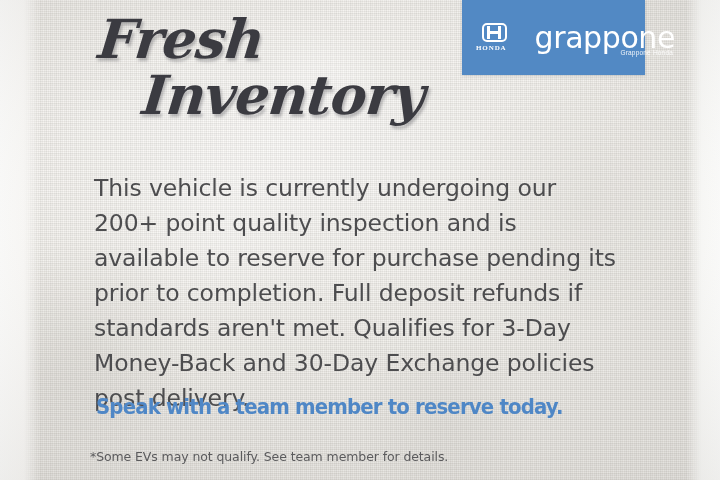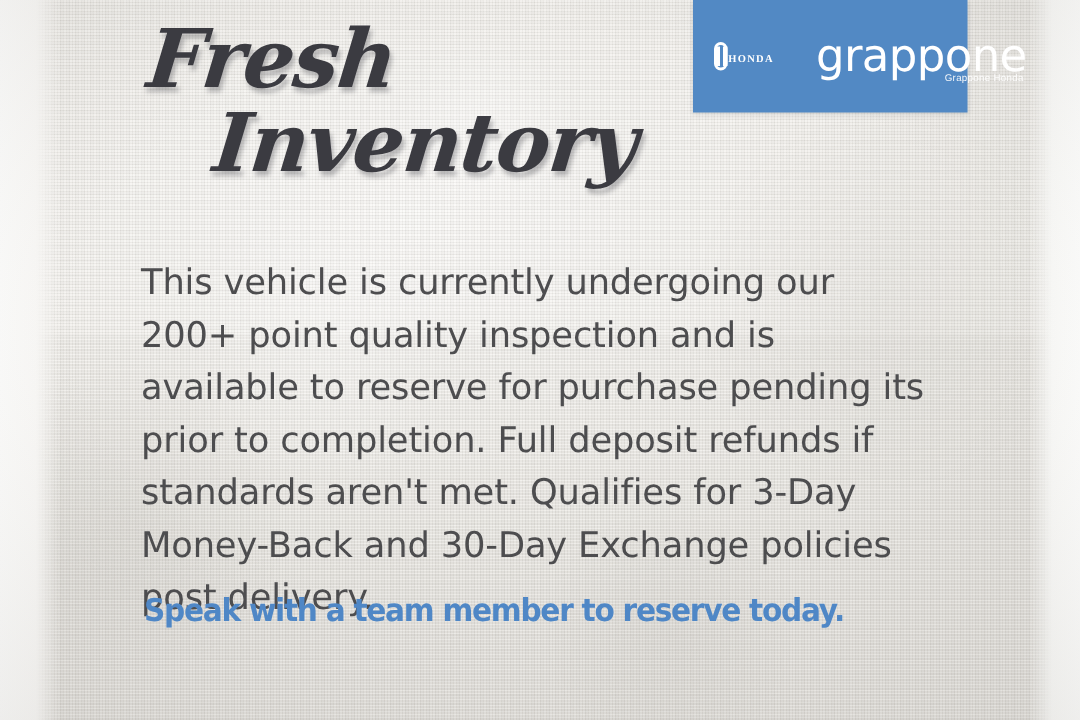--- a/index.html
+++ b/index.html
@@ -98,22 +98,22 @@
     height: 75px;
     background: #5289c4;
     display: flex;
     align-items: center;
     justify-content: flex-start;
     box-shadow: 0 1px 3px rgba(60,70,85,.18);
   }
   #honda-logo {
     margin-left: 14px;
     display: flex;
-    flex-direction: row;
-    align-items: center;
+    flex-direction: column;
+    align-items: flex-end;
     width: 40px;
   }
   #honda-logo .emblem {
     width: 25px;
     height: 19px;
     border: 2px solid #ffffff;
     border-radius: 5px;
     position: relative;
     box-sizing: border-box;
   }
@@ -273,14 +273,15 @@
 
   <div id="headline">
     <span class="line1">Fresh</span>
     <span class="line2">Inventory</span>
   </div>
 
   <div id="body-copy">This vehicle is currently undergoing our 200+ point quality inspection and is available to reserve for purchase pending its prior to completion. Full deposit refunds if standards aren't met. Qualifies for 3-Day Money-Back and 30-Day Exchange policies post delivery.</div>
 
   <div id="cta">Speak with a team member to reserve today.</div>
 
+  <div id="footnote">*Some EVs may not qualify. See team member for details.</div>
 
 </div>
 
 </body></html>

